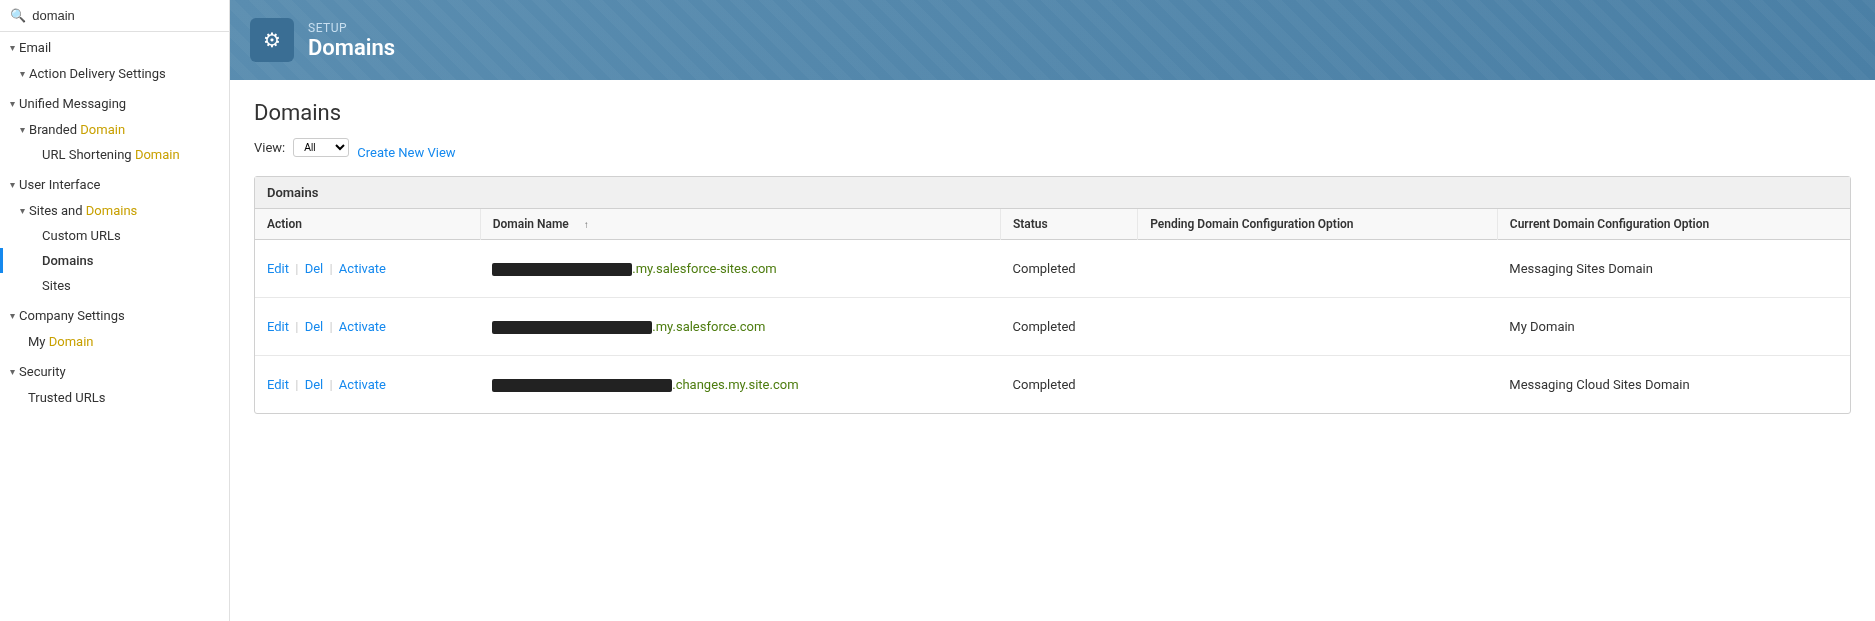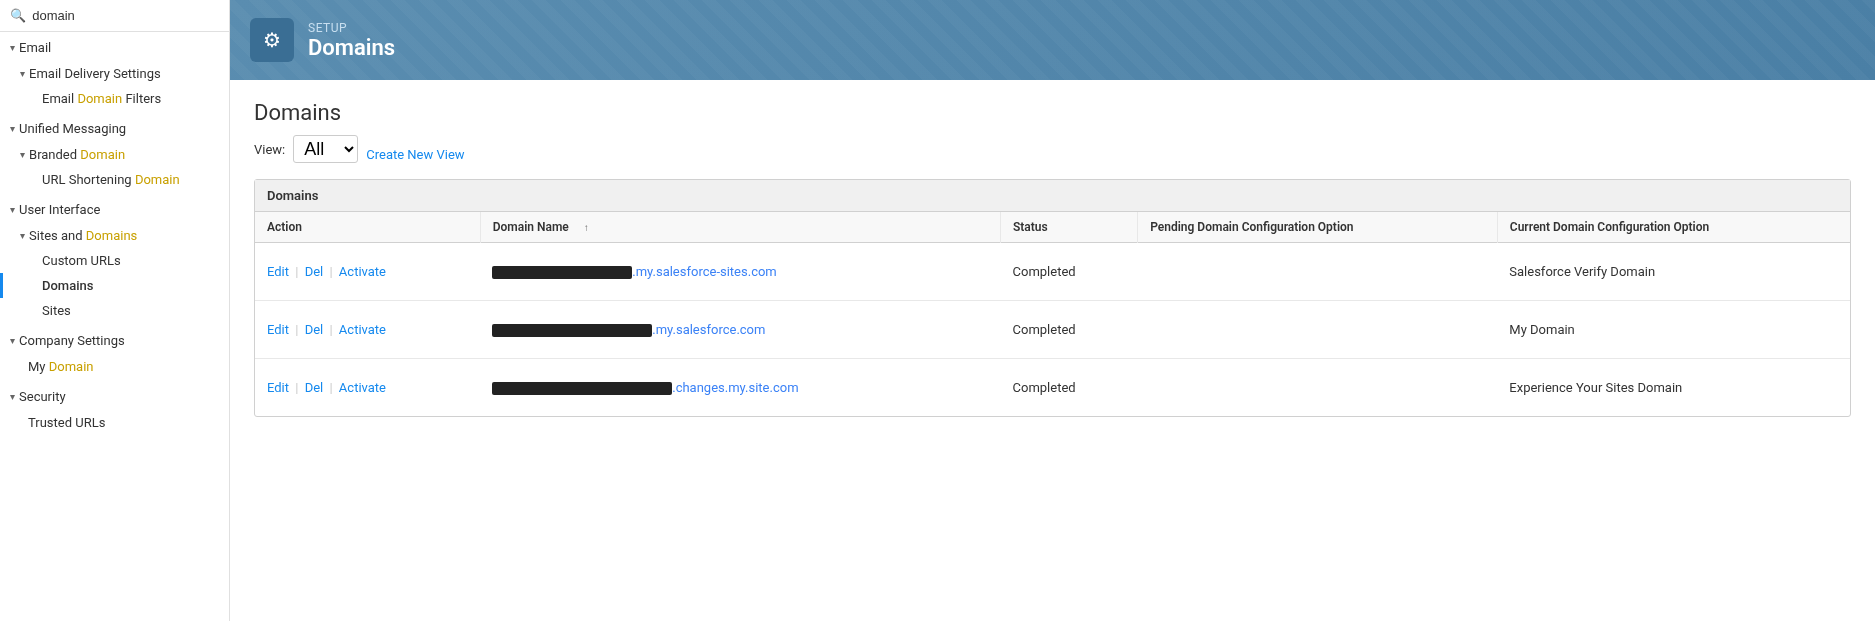--- a/index.html
+++ b/index.html
@@ -121,21 +121,21 @@
       align-items: center;
       gap: 8px;
       margin-bottom: 16px;
       font-size: 13px;
     }
     .view-label { color: #333; }
     .view-select {
       border: 1px solid #ccc;
       border-radius: 3px;
       padding: 2px 16px 2px 6px;
-      font-size: 18px;
+      font-size: 10px;
       background: white;
       cursor: pointer;
       appearance: auto;
     }
     .create-link {
       color: #1589ee;
       text-decoration: none;
       font-size: 13px;
       margin-top: 10px;
     }
@@ -179,21 +179,21 @@
       color: #333;
       vertical-align: middle;
     }
     .action-links { color: #1589ee; }
     .action-links a {
       color: #1589ee;
       text-decoration: none;
       cursor: pointer;
     }
     .action-sep { color: #ccc; margin: 0 3px; }
-    .domain-link { color: #3b82f6; text-decoration: none; cursor: pointer; }
+    .domain-link { color: #4d7c0f; text-decoration: none; cursor: pointer; }
     .redacted {
       display: inline-block;
       background: #222;
       height: 13px;
       border-radius: 2px;
       vertical-align: middle;
     }
     .sort-arrow { font-size: 10px; color: #666; margin-left: 3px; }
     .th-domain { display: flex; align-items: center; gap: 12px; }
   </style>
@@ -206,24 +206,21 @@
     <input type="text" value="domain" style="">
   </div>
 
   <div class="nav-section">
     <div class="nav-group-header">
       <span class="chevron">▾</span>
       <span>Email</span>
     </div>
     <div class="nav-item" style="display:flex; align-items:center; gap:4px; padding-left:20px;">
       <span class="chevron">▾</span>
-      <span>Email Delivery Settings</span>
-    </div>
-    <div class="nav-sub-item">
-      <span>Email <span class="highlight">Domain</span> Filters</span>
+      <span>Action Delivery Settings</span>
     </div>
   </div>
 
   <div class="nav-section">
     <div class="nav-group-header">
       <span class="chevron">▾</span>
       <span>Unified Messaging</span>
     </div>
     <div class="nav-item" style="display:flex; align-items:center; gap:4px; padding-left:20px;">
       <span class="chevron">▾</span>
@@ -332,21 +329,21 @@
             <td>
               <span class="redacted" style="width:140px;"></span><a class="domain-link">.my.salesforce-sites.com</a>
             </td>
             <td>
               <span>Completed</span>
             </td>
             <td>
               <span></span>
             </td>
             <td>
-              <span>Salesforce Verify Domain</span>
+              <span>Messaging Sites Domain</span>
             </td>
           </tr>
           <tr>
             <td>
               <span class="action-links">
                 <a>Edit</a><span class="action-sep"> | </span><a>Del</a><span class="action-sep"> | </span><a>Activate</a>
               </span>
             </td>
             <td>
               <span class="redacted" style="width:160px;"></span><a class="domain-link">.my.salesforce.com</a>
@@ -370,20 +367,20 @@
             <td>
               <span class="redacted" style="width:180px;"></span><a class="domain-link">.changes.my.site.com</a>
             </td>
             <td>
               <span>Completed</span>
             </td>
             <td>
               <span></span>
             </td>
             <td>
-              <span>Experience Your Sites Domain</span>
+              <span>Messaging Cloud Sites Domain</span>
             </td>
           </tr>
         </tbody>
       </table>
     </div>
   </div>
 </main>
 
 </body></html>

